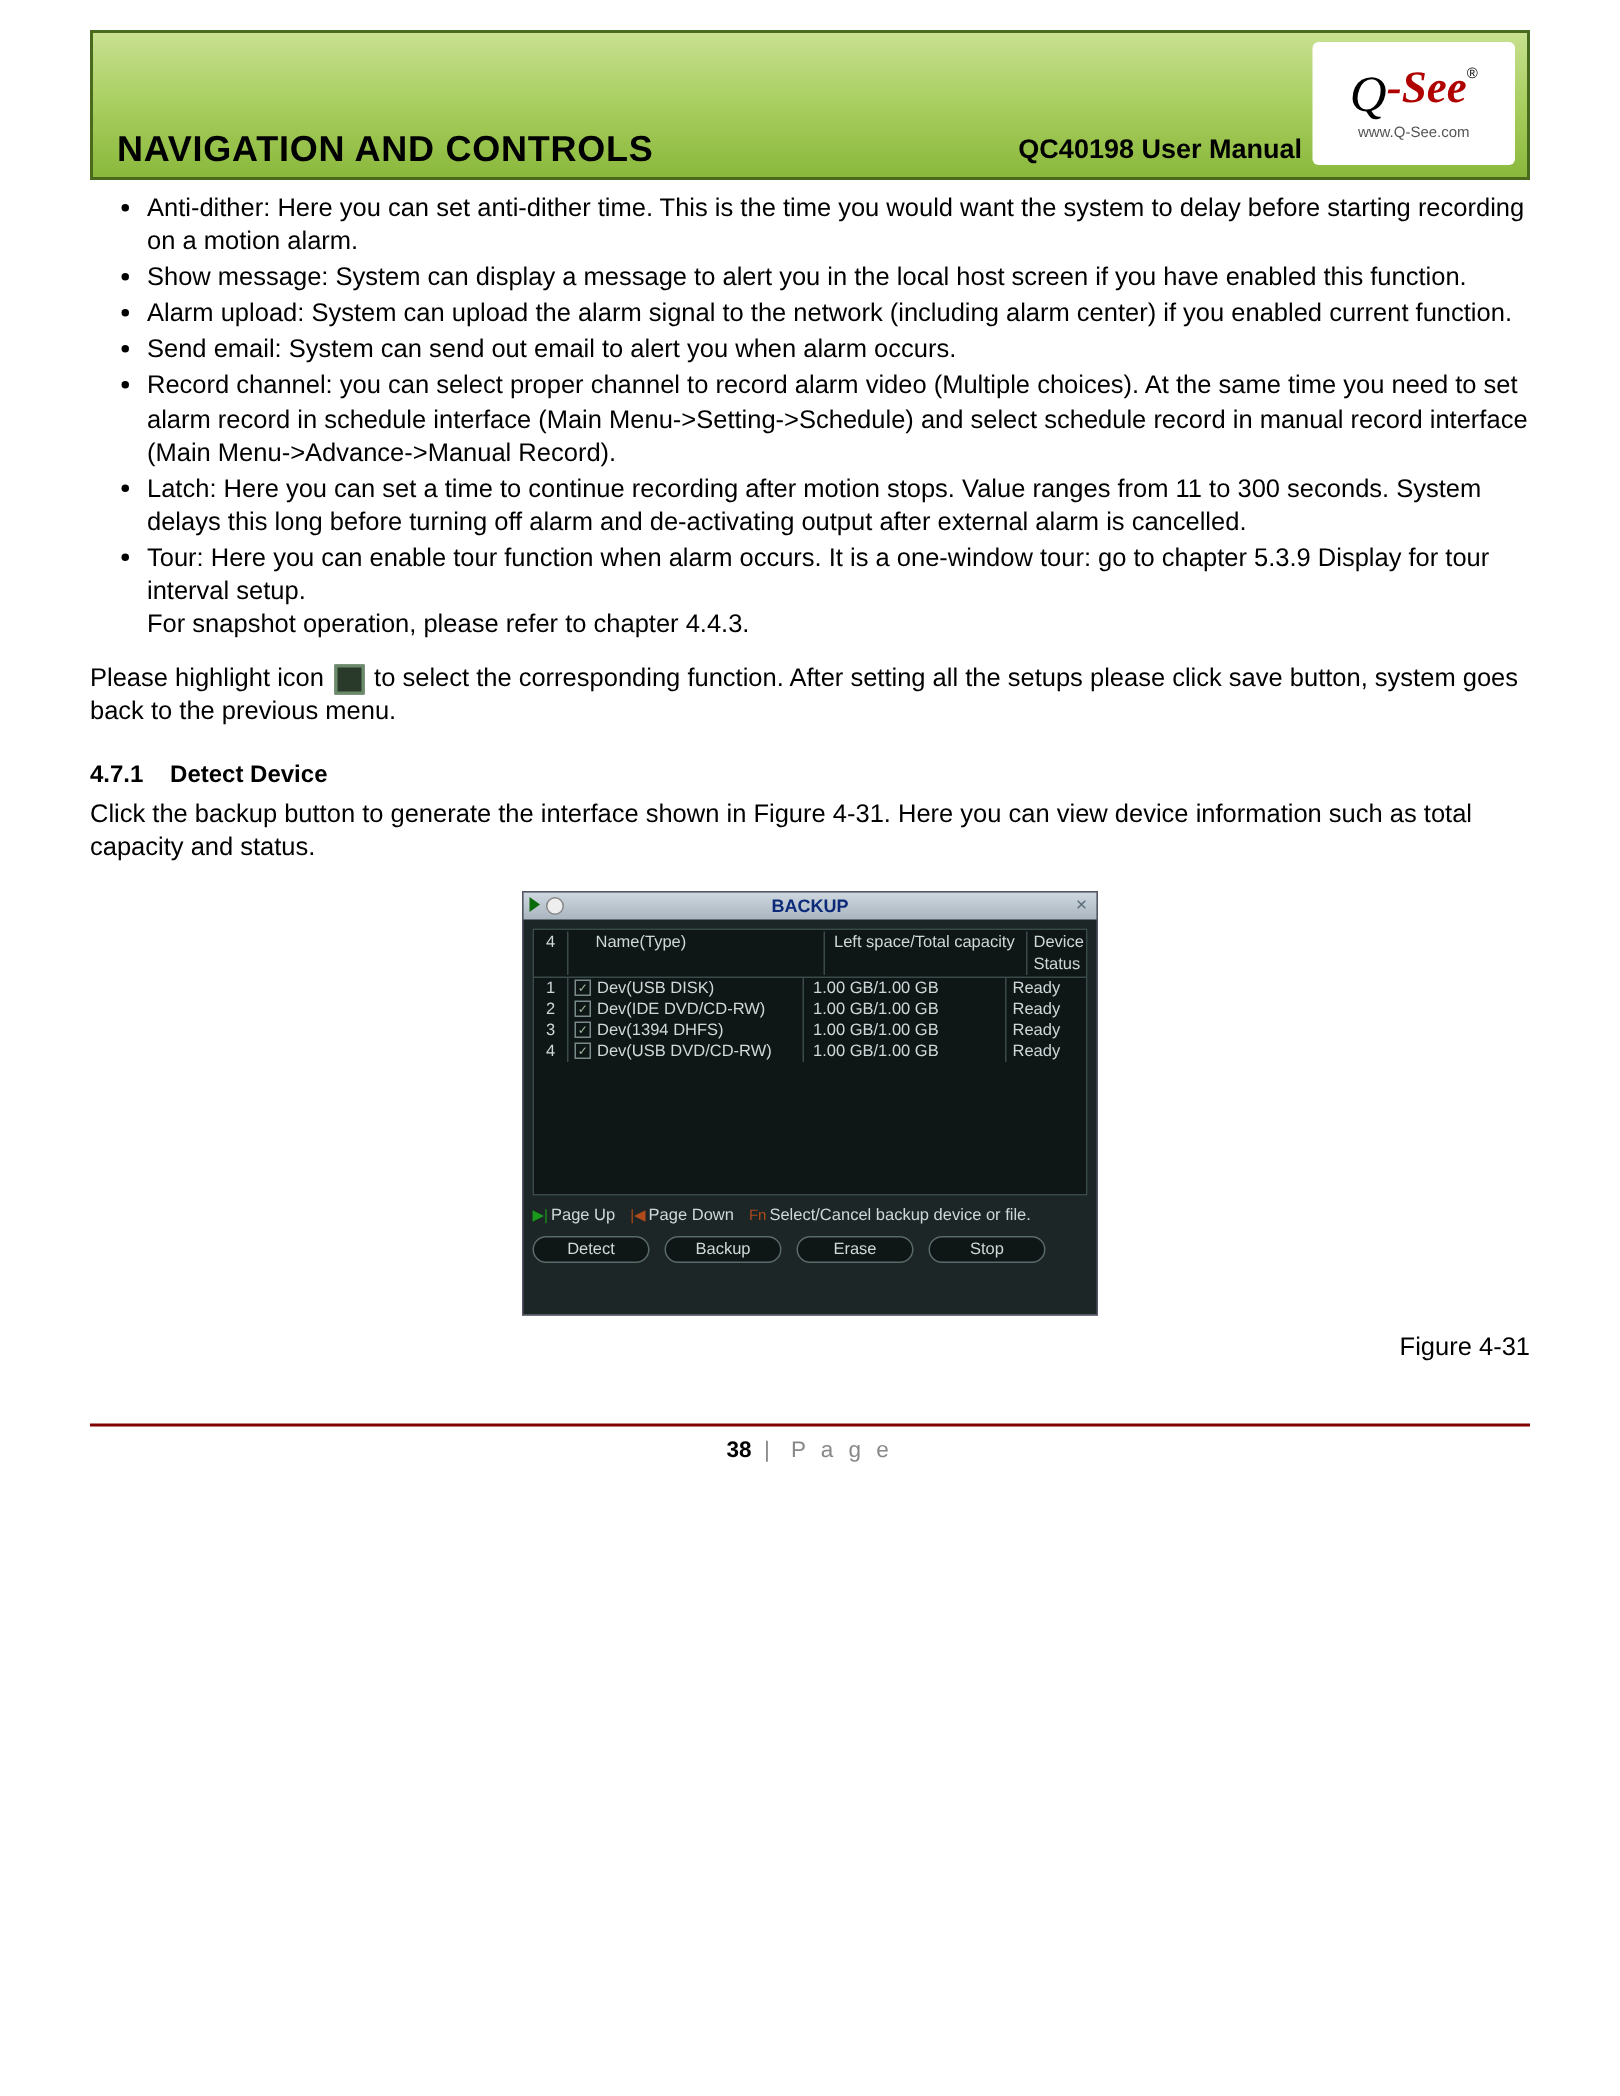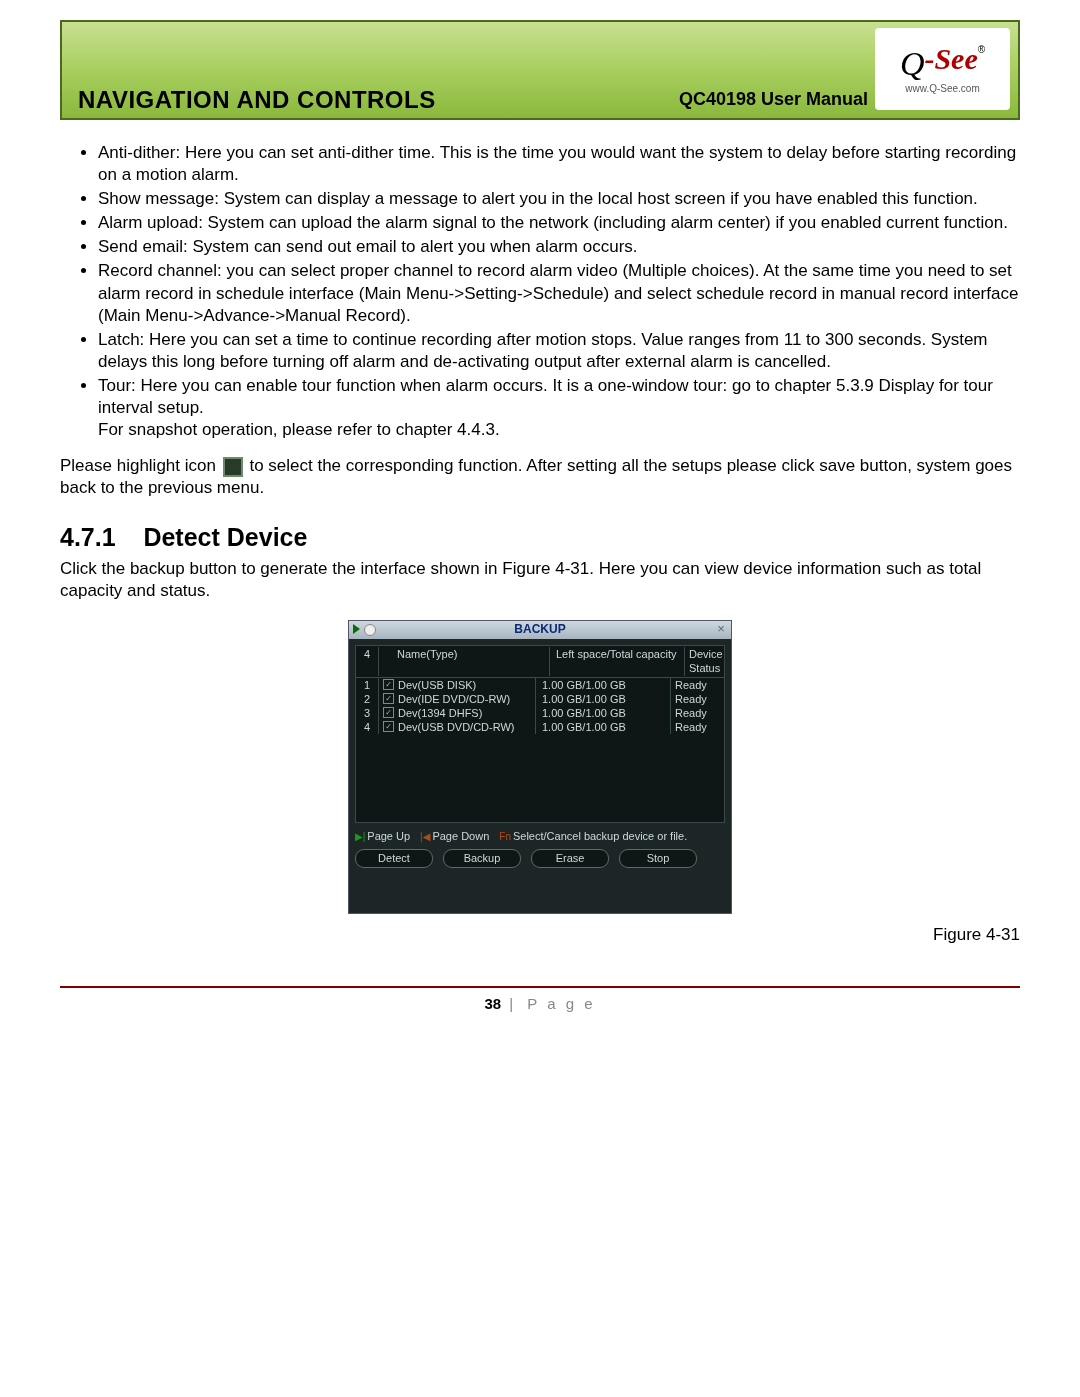--- a/index.html
+++ b/index.html
@@ -12,21 +12,21 @@
   .page {
     padding: 20px 60px 20px 60px;
     box-sizing: border-box;
     width: 1080px;
   }
   .header-band {
     background: linear-gradient(to bottom, #c8e090, #a8ce5f, #8ab83c);
     border: 2px solid #4a6b1e;
     height: 96px;
     position: relative;
-    margin-bottom: 22px;
+    margin-bottom: 8px;
   }
   .header-title {
     position: absolute;
     left: 16px;
     bottom: 4px;
     font-family: Arial, Helvetica, sans-serif;
     font-weight: bold;
     font-size: 24px;
     color: #000;
     letter-spacing: 0.5px;
@@ -99,21 +99,21 @@
   }
   h2.section {
     font-style: italic;
     font-weight: bold;
     font-size: 24px;
     margin: 34px 0 6px 0;
   }
   h3.subsection {
     font-weight: bold;
     font-style: normal;
-    font-size: 25px;
+    font-size: 16px;
     margin: 22px 0 4px 0;
   }
 
   
   .backup-dialog {
     width: 382px;
     margin: 18px auto 6px auto;
     background: #1c2626;
     border: 1px solid #556;
     font-family: Arial, sans-serif;
@@ -201,21 +201,21 @@
   }
   .hint-ico {
     color: #1a9a1a;
     font-size: 10px;
     margin-right: 2px;
   }
   .hint-ico2 { color: #b04a1a; font-size: 10px; margin-right: 2px;}
   .bd-buttons {
     display: flex;
     gap: 10px;
-    margin-bottom: 39px;
+    margin-bottom: 28px;
   }
   .bd-btn {
     background: #0e1616;
     border: 1px solid #5a6a6a;
     border-radius: 9px;
     color: #cfd8d8;
     padding: 1px 12px;
     font-size: 11px;
     min-width: 52px;
     text-align: center;

